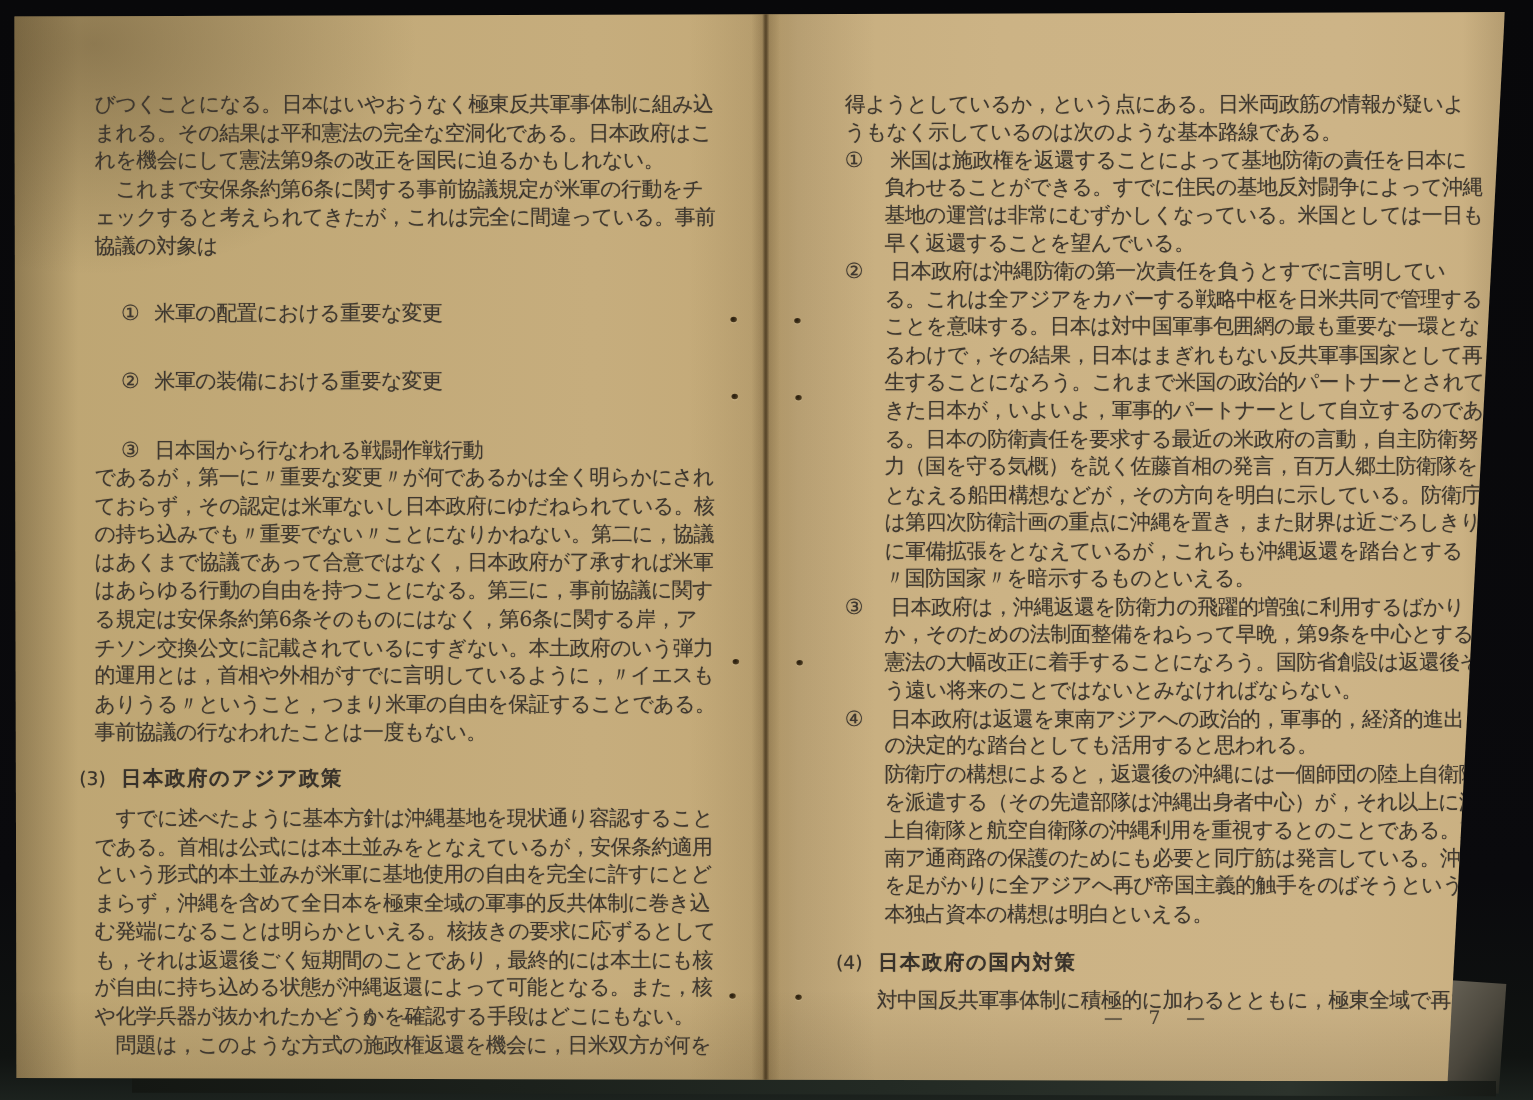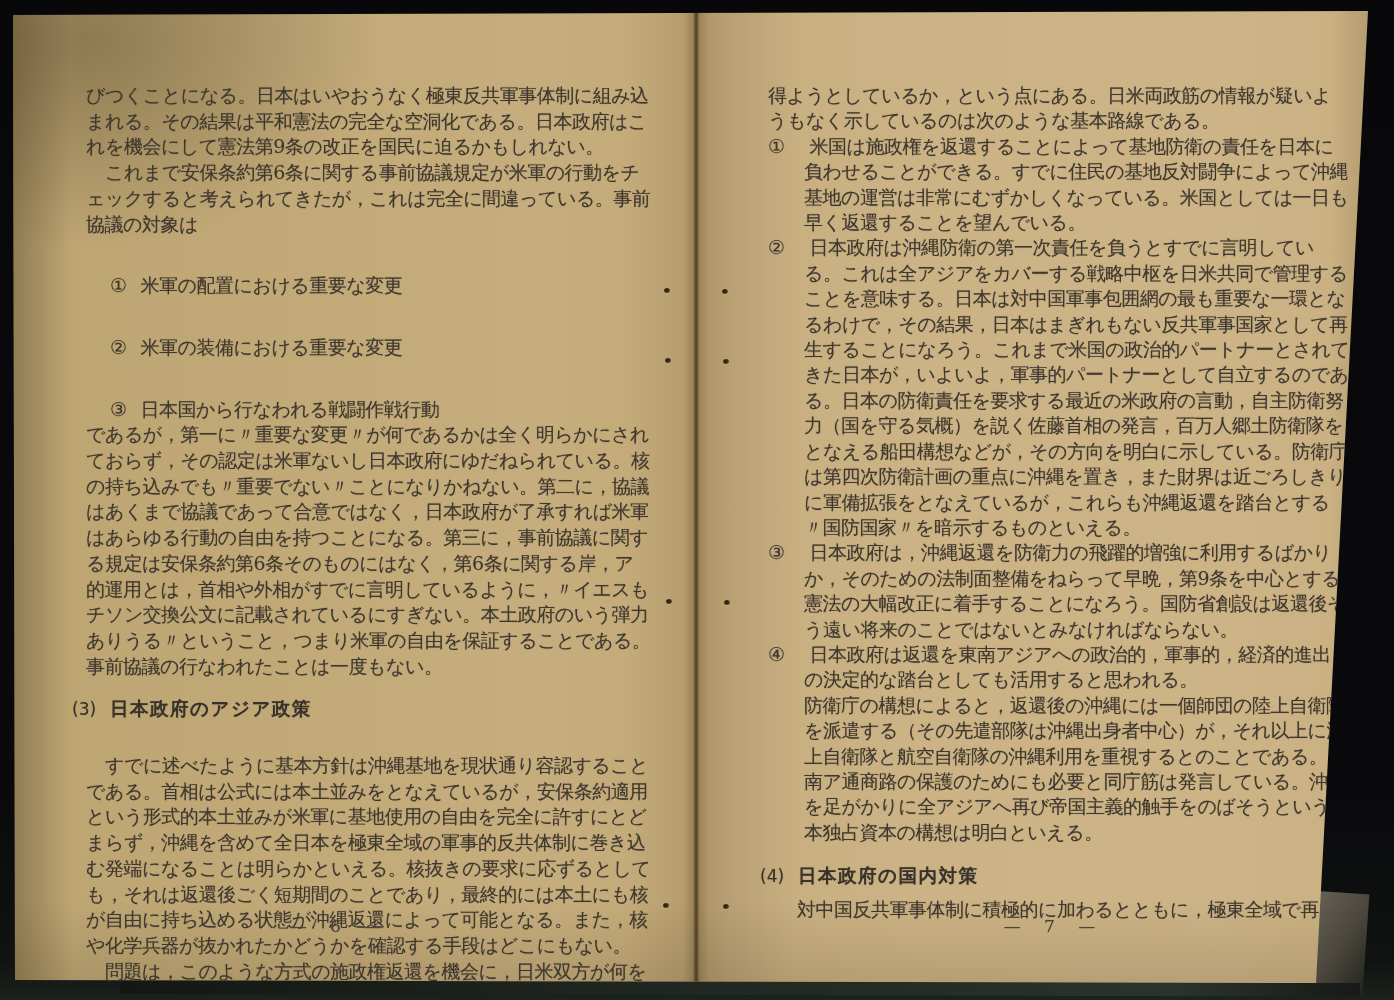--- a/index.html
+++ b/index.html
@@ -41,27 +41,27 @@
     box-shadow:0 1px 1px rgba(210,190,150,.5);
   }
   .col{position:absolute;top:83px;color:#3f382f;font-size:19px;letter-spacing:-0.5px;}
   .col-left{left:86px;width:575px;line-height:25.7px;}
   .col-right{left:768px;width:575px;line-height:25.4px;}
   .line{white-space:nowrap;text-shadow:0 0 1px rgba(63,56,45,.45);}
   .indent{padding-left:19px;}
   .list{padding-left:24px;margin-top:36px;}
   .list .num{margin-right:14px;}
   .numitem .num{margin-right:25px;}
-  .cont{padding-left:36px;}
+  .cont{padding-left:36px;font-family:Liberation Mono, monospace;}
   .cont2{padding-left:29px;}
   .heading{
     font-family:"DejaVu Sans","Liberation Sans",sans-serif;
     font-weight:bold;font-size:18.5px;letter-spacing:1.5px;color:#38322a;
   }
-  .col-left .heading{margin:17px 0 30px 0;}
+  .col-left .heading{margin:17px 0 9px 0;}
   .col-right .heading{margin:18px 0 7px 0;}
   .heading .hlabel{
     font-weight:normal;font-size:17px;letter-spacing:0;
     margin-left:-14px;margin-right:14px;
   }
   .col-right .heading .hlabel{margin-left:-8px;}
   .page-num{
     position:absolute;top:916px;font-size:17px;color:#4a4236;
     text-align:center;word-spacing:16px;letter-spacing:1px;
     text-shadow:0 0 1px rgba(63,56,45,.4);
@@ -86,22 +86,22 @@
         <div class="line flush"><span>協議の対象は</span></div>
         <div class="line list"><span class="num">①</span><span>米軍の配置における重要な変更</span></div>
         <div class="line list"><span class="num">②</span><span>米軍の装備における重要な変更</span></div>
         <div class="line list"><span class="num">③</span><span>日本国から行なわれる戦闘作戦行動</span></div>
         <div class="line flush"><span>であるが，第一に〃重要な変更〃が何であるかは全く明らかにされ</span></div>
         <div class="line flush"><span>ておらず，その認定は米軍ないし日本政府にゆだねられている。核</span></div>
         <div class="line flush"><span>の持ち込みでも〃重要でない〃ことになりかねない。第二に，協議</span></div>
         <div class="line flush"><span>はあくまで協議であって合意ではなく，日本政府が了承すれば米軍</span></div>
         <div class="line flush"><span>はあらゆる行動の自由を持つことになる。第三に，事前協議に関す</span></div>
         <div class="line flush"><span>る規定は安保条約第6条そのものにはなく，第6条に関する岸，ア</span></div>
+        <div class="line flush"><span>チソン交換公文に記載されているにすぎない。本土政府のいう弾力</span></div>
         <div class="line flush"><span>的運用とは，首相や外相がすでに言明しているように，〃イエスも</span></div>
-        <div class="line flush"><span>チソン交換公文に記載されているにすぎない。本土政府のいう弾力</span></div>
         <div class="line flush"><span>ありうる〃ということ，つまり米軍の自由を保証することである。</span></div>
         <div class="line flush"><span>事前協議の行なわれたことは一度もない。</span></div>
         <div class="line heading"><span class="hlabel">(3)</span><span>日本政府のアジア政策</span></div>
         <div class="line indent"><span>すでに述べたように基本方針は沖縄基地を現状通り容認すること</span></div>
         <div class="line flush"><span>である。首相は公式には本土並みをとなえているが，安保条約適用</span></div>
         <div class="line flush"><span>という形式的本土並みが米軍に基地使用の自由を完全に許すにとど</span></div>
         <div class="line flush"><span>まらず，沖縄を含めて全日本を極東全域の軍事的反共体制に巻き込</span></div>
         <div class="line flush"><span>む発端になることは明らかといえる。核抜きの要求に応ずるとして</span></div>
         <div class="line flush"><span>も，それは返還後ごく短期間のことであり，最終的には本土にも核</span></div>
         <div class="line flush"><span>が自由に持ち込める状態が沖縄返還によって可能となる。また，核</span></div>

